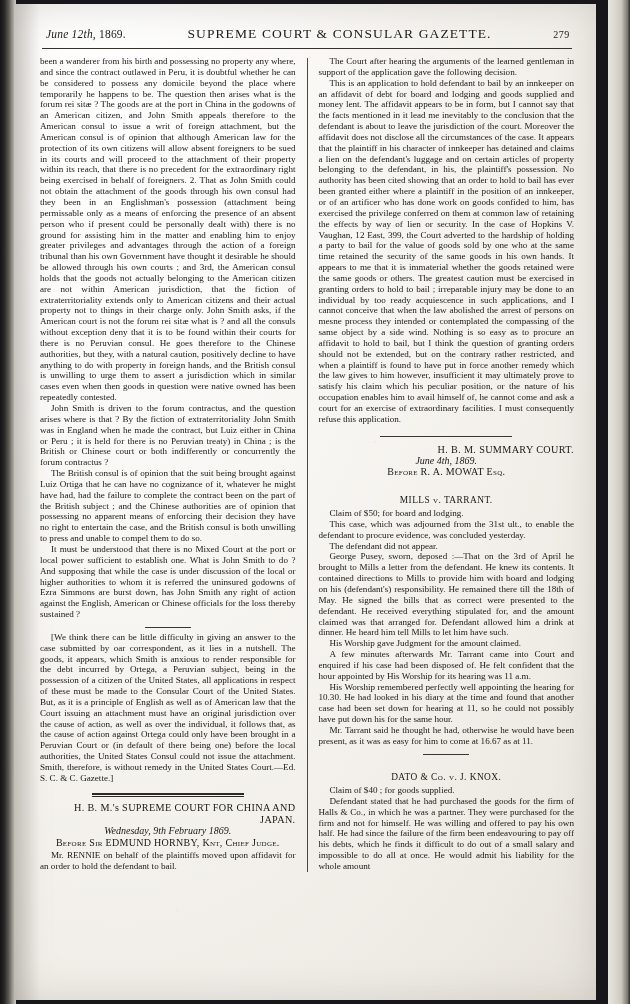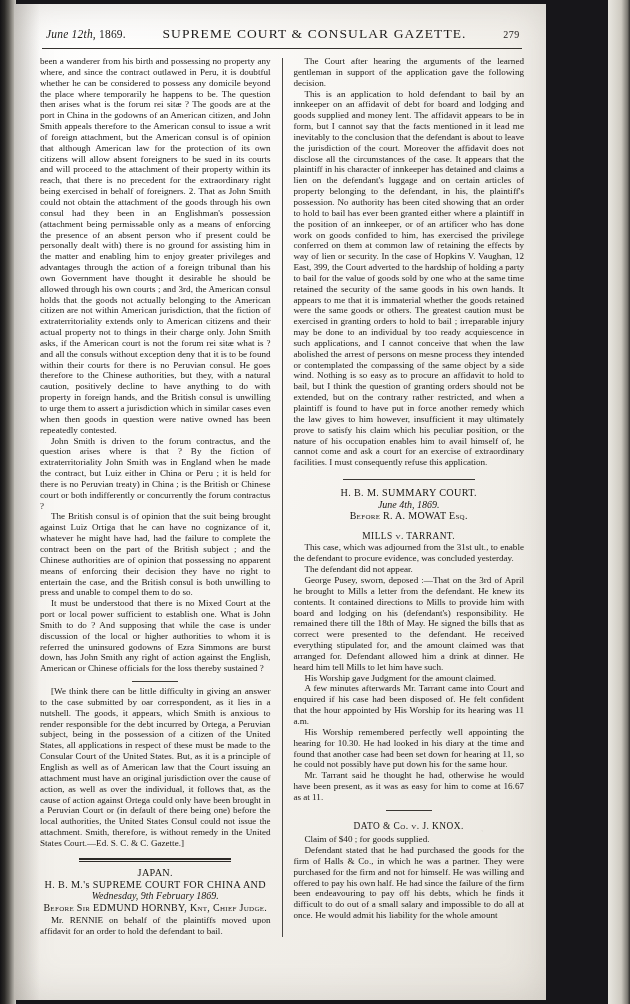--- a/index.html
+++ b/index.html
@@ -40,21 +40,21 @@
     width: 16px;
     height: 1004px;
     background: linear-gradient(90deg,#121114 0%,#2c2a28 28%,#5d5a55 55%,#9b9891 78%,#cfccc5 100%);
   }
 
   
   .page {
     position: absolute;
     top: 4px;
     left: 14px;
-    width: 532px;
+    width: 582px;
     height: 996px;
     background:
       radial-gradient(ellipse at 18% 12%, #ffffff 0%, #f7f5f1 42%, #efece6 78%, #e7e3db 100%);
     box-shadow: inset 0 0 38px rgba(140,134,124,0.28);
   }
   
   .page::after {
     content: "";
     position: absolute;
     inset: 0;
@@ -156,42 +156,42 @@
     height: 0;
   }
   .rule-short {
     width: 46px;
     margin: 7px auto 4px auto;
     border-top: 1.1px solid #3a3733;
     height: 0;
   }
 
   .court-head {
-    text-align: center;
+    text-align: right;
     font-size: 10.2px;
     line-height: 11.6px;
     letter-spacing: .35px;
   }
   .sub-center {
     text-align: center;
     font-size: 10px;
     line-height: 11.2px;
   }
   .sub-center.ital { font-style: italic; }
   .smallcaps {
     font-variant: small-caps;
     letter-spacing: .3px;
   }
   .case-title {
     text-align: center;
     font-size: 9.4px;
     line-height: 11.4px;
     font-variant: small-caps;
     letter-spacing: .45px;
-    margin-top: 10px;
+    margin-top: 17px;
   }
   .blk { margin-top: 2px; }
 </style>
 </head>
 <body>
 
 <div class="scan">
   <div class="sheet-behind"></div>
   <div class="gutter"></div>
 
@@ -221,22 +221,22 @@
           <p>The British consul is of opinion that the suit being brought against Luiz Ortiga that he can have no cognizance of it, whatever he might have had, had the failure to complete the contract been on the part of the British subject ; and the Chinese authorities are of opinion that possessing no apparent means of enforcing their decision they have no right to entertain the case, and the British consul is both unwilling to press and unable to compel them to do so.</p>
           <p>It must be understood that there is no Mixed Court at the port or local power sufficient to establish one. What is John Smith to do ? And supposing that while the case is under discussion of the local or higher authorities to whom it is referred the uninsured godowns of Ezra Simmons are burst down, has John Smith any right of action against the English, American or Chinese officials for the loss thereby sustained ?</p>
 
           <div class="rule-short"></div>
 
           <p>[We think there can be little difficulty in giving an answer to the case submitted by oar correspondent, as it lies in a nutshell. The goods, it appears, which Smith is anxious to render responsible for the debt incurred by Ortega, a Peruvian subject, being in the possession of a citizen of the United States, all applications in respect of these must be made to the Consular Court of the United States. But, as it is a principle of English as well as of American law that the Court issuing an attachment must have an original jurisdiction over the cause of action, as well as over the individual, it follows that, as the cause of action against Ortega could only have been brought in a Peruvian Court or (in default of there being one) before the local authorities, the United States Consul could not issue the attachment. Smith, therefore, is without remedy in the United States Court.—Ed. S. C. &amp; C. Gazette.]</p>
 
           <div class="rule-thick"></div>
 
           <div class="court-head">
+            <div>H. B. M.'s SUPREME COURT FOR CHINA AND</div>
             <div>JAPAN.</div>
-            <div>H. B. M.'s SUPREME COURT FOR CHINA AND</div>
           </div>
           <div class="sub-center ital">Wednesday, 9th February 1869.</div>
           <div class="sub-center smallcaps">Before Sir EDMUND HORNBY, Knt, Chief Judge.</div>
           <p class="blk">Mr. RENNIE on behalf of the plaintiffs moved upon affidavit for an order to hold the defendant to bail.</p>
 
         </div>
 
         <div class="col-divider"></div>
 
         <div class="col">
@@ -246,20 +246,21 @@
 
           <div class="rule-thin"></div>
 
           <div class="court-head">
             <div>H. B. M. SUMMARY COURT.</div>
           </div>
           <div class="sub-center ital">June 4th, 1869.</div>
           <div class="sub-center smallcaps">Before R. A. MOWAT Esq.</div>
           <div class="case-title">MILLS v. TARRANT.</div>
 
+          <p class="blk">Claim of $50; for board and lodging.</p>
           <p>This case, which was adjourned from the 31st ult., to enable the defendant to procure evidence, was concluded yesterday.</p>
           <p>The defendant did not appear.</p>
           <p>George Pusey, sworn, deposed :—That on the 3rd of April he brought to Mills a letter from the defendant. He knew its contents. It contained directions to Mills to provide him with board and lodging on his (defendant's) responsibility. He remained there till the 18th of May. He signed the bills that as correct were presented to the defendant. He received everything stipulated for, and the amount claimed was that arranged for. Defendant allowed him a drink at dinner. He heard him tell Mills to let him have such.</p>
           <p>His Worship gave Judgment for the amount claimed.</p>
           <p>A few minutes afterwards Mr. Tarrant came into Court and enquired if his case had been disposed of. He felt confident that the hour appointed by His Worship for its hearing was 11 a.m.</p>
           <p>His Worship remembered perfectly well appointing the hearing for 10.30. He had looked in his diary at the time and found that another case had been set down for hearing at 11, so he could not possibly have put down his for the same hour.</p>
           <p>Mr. Tarrant said he thought he had, otherwise he would have been present, as it was as easy for him to come at 16.67 as at 11.</p>
 
           <div class="rule-short"></div>
 

